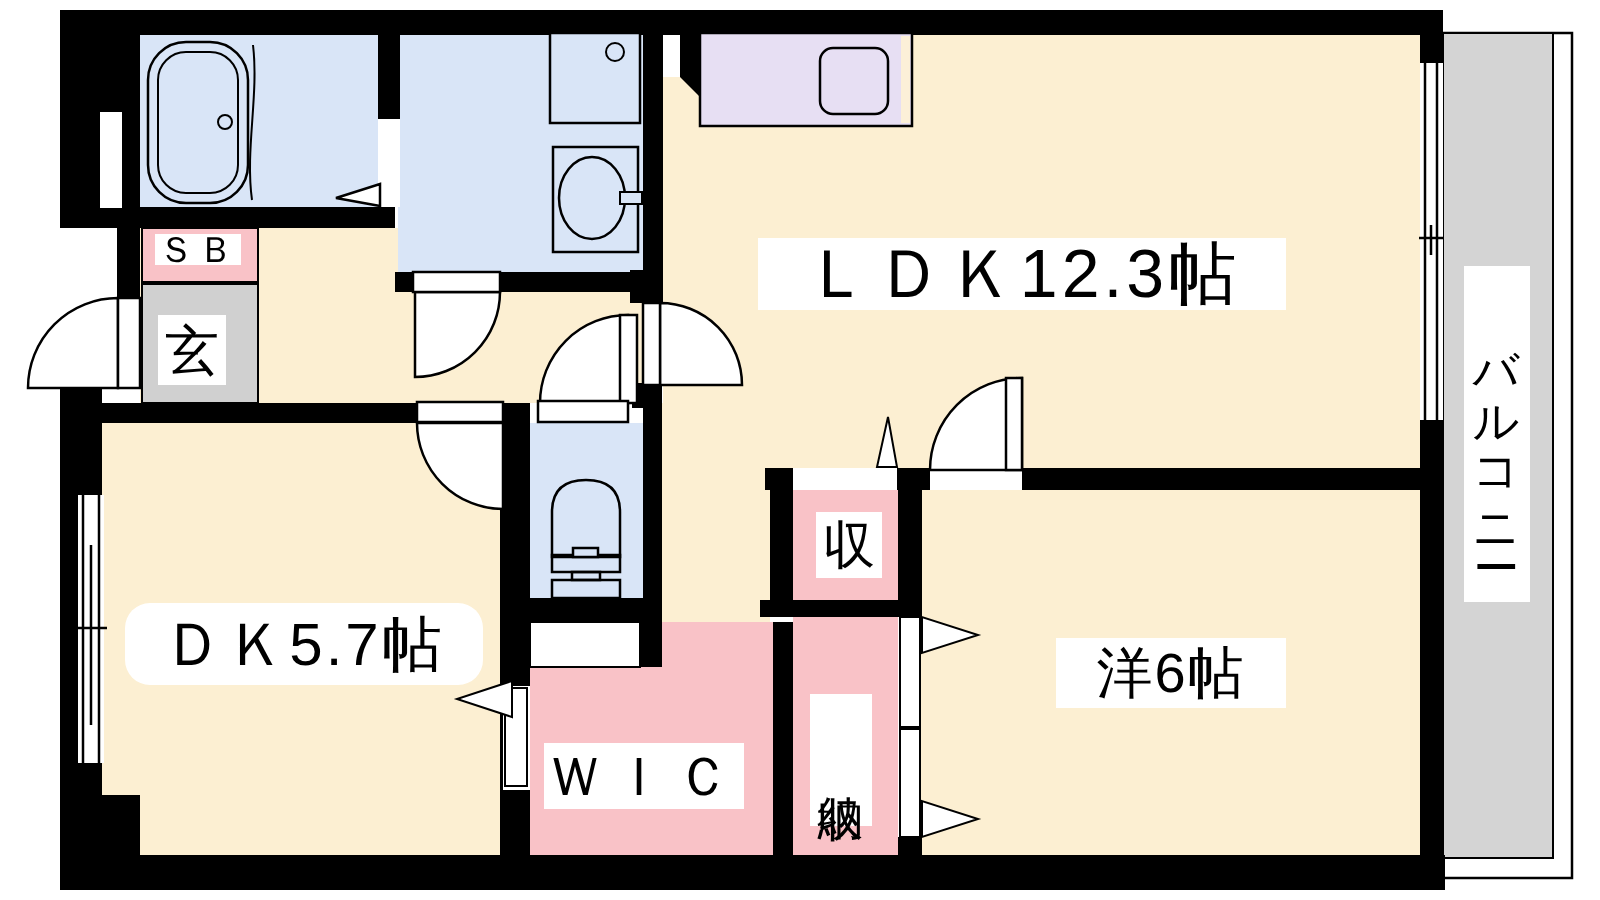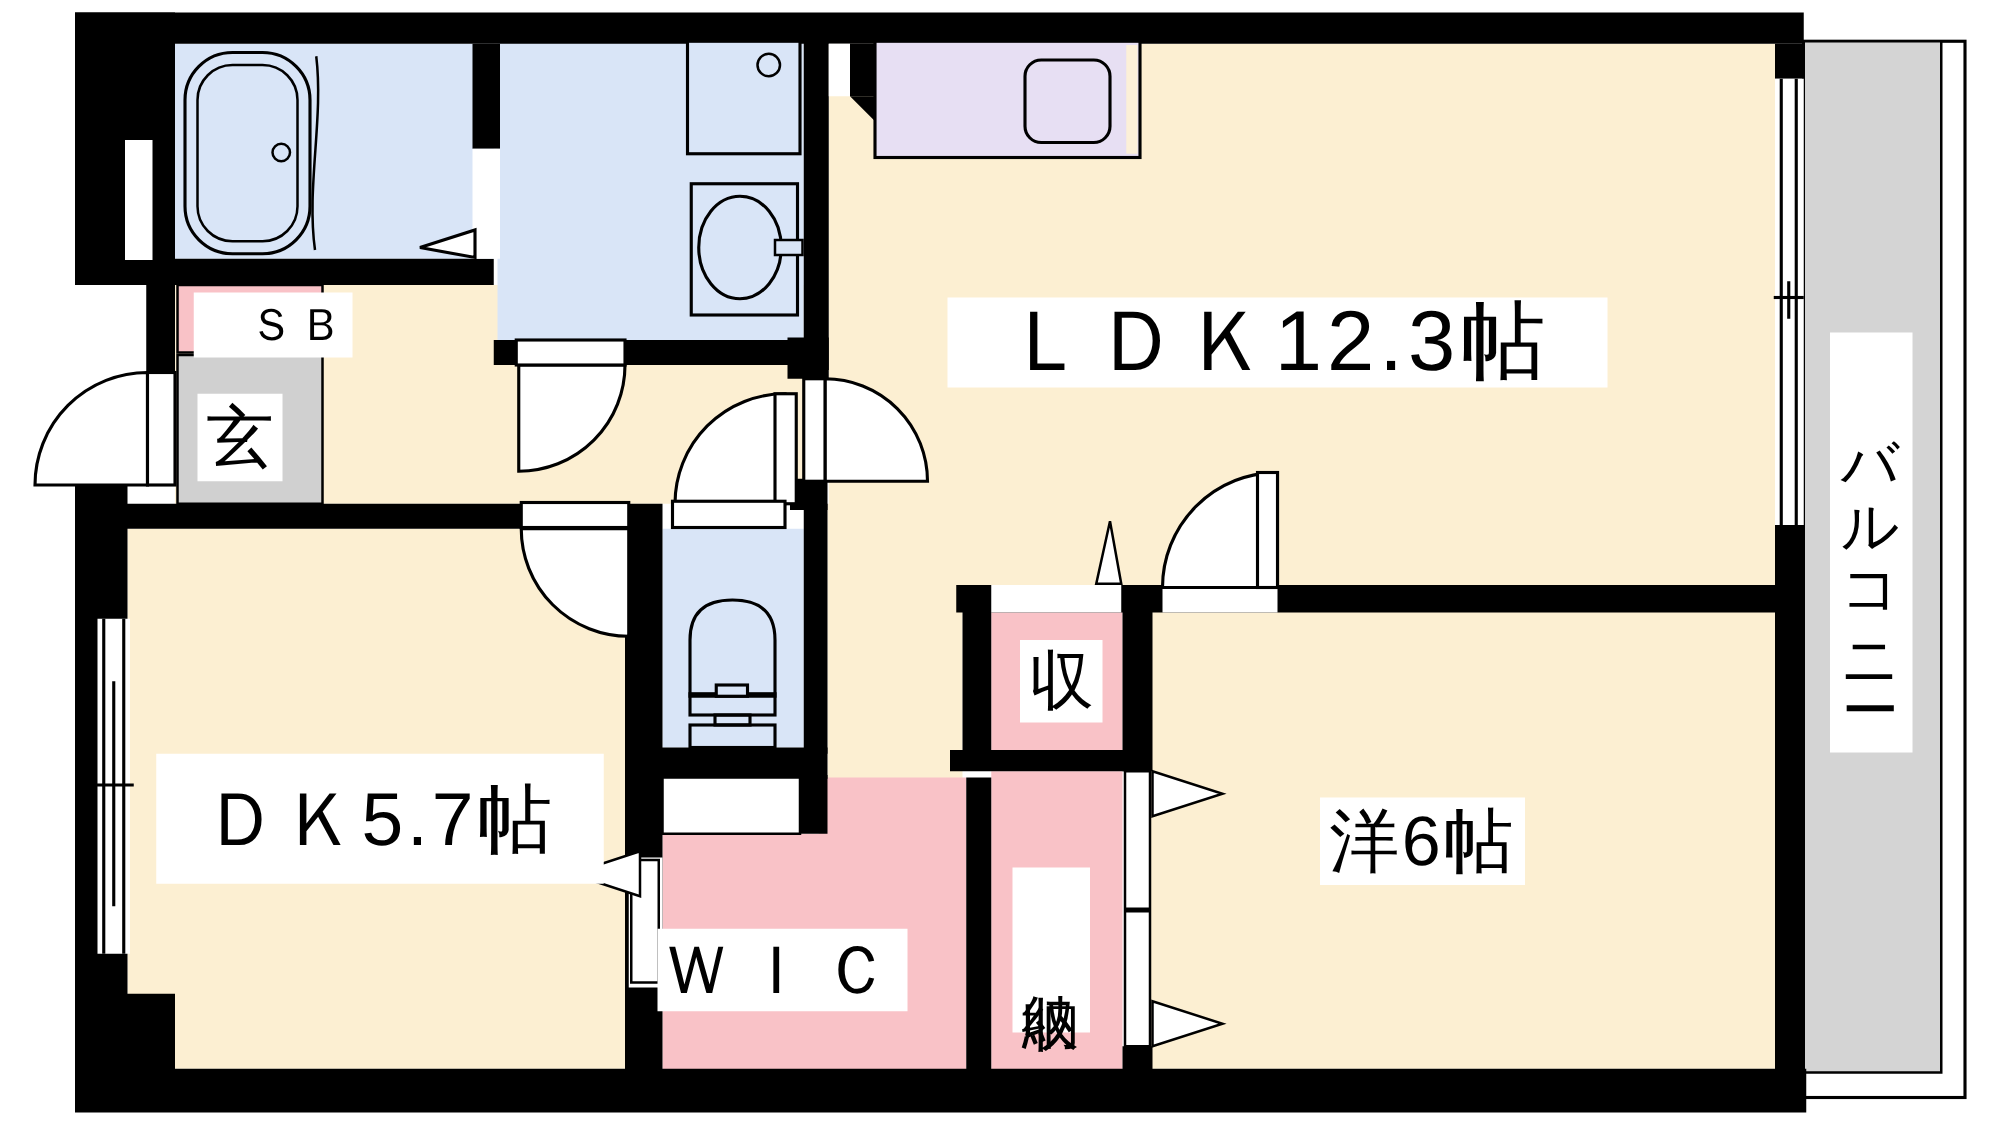--- a/index.html
+++ b/index.html
@@ -3,27 +3,27 @@
 <meta charset="utf-8">
 <style>
   html,body{margin:0;padding:0;background:#fff;}
   #stage{position:relative;width:1600px;height:900px;background:#ffffff;overflow:hidden;
          font-family:"Liberation Sans","DejaVu Sans",sans-serif;}
   #plan-svg{position:absolute;left:0;top:0;}
   .lbl{position:absolute;background:#ffffff;color:#000;white-space:nowrap;
        display:flex;align-items:center;justify-content:center;line-height:1.05;}
   .vert{writing-mode:vertical-rl;text-orientation:upright;}
   .lbl-ldk{left:758px;top:238px;width:528px;height:72px;font-size:68px;letter-spacing:4px;}
-  .lbl-dk{left:125px;top:603px;width:358px;height:104px;font-size:60px;letter-spacing:3px;}
-  .lbl-yo{left:1056px;top:638px;width:164px;height:70px;font-size:56px;letter-spacing:2px;}
-  .lbl-wic{left:526px;top:743px;width:200px;height:66px;font-size:54px;letter-spacing:10px;}
+  .lbl-dk{left:125px;top:603px;width:358px;height:82px;font-size:60px;letter-spacing:3px;border-radius:25px;}
+  .lbl-yo{left:1056px;top:638px;width:230px;height:70px;font-size:56px;letter-spacing:2px;}
+  .lbl-wic{left:544px;top:743px;width:200px;height:66px;font-size:54px;letter-spacing:10px;}
   .lbl-shu{left:816px;top:512px;width:66px;height:66px;font-size:52px;}
   .lbl-shuno{left:810px;top:694px;width:62px;height:132px;font-size:46px;}
   .lbl-balcony{left:1464px;top:266px;width:66px;height:336px;font-size:46px;letter-spacing:4px;}
-  .lbl-sb{left:155px;top:234px;width:86px;height:52px;font-size:36px;letter-spacing:4px;padding-left:41px;}
+  .lbl-sb{left:155px;top:234px;width:86px;height:31px;font-size:36px;letter-spacing:4px;}
   .lbl-gen{left:158px;top:315px;width:68px;height:70px;font-size:54px;}
 </style>
 </head>
 <body>
 
 <div id="stage">
 
 <svg id="plan-svg" width="1600" height="900" viewBox="0 0 1600 900">
 
   <g>

